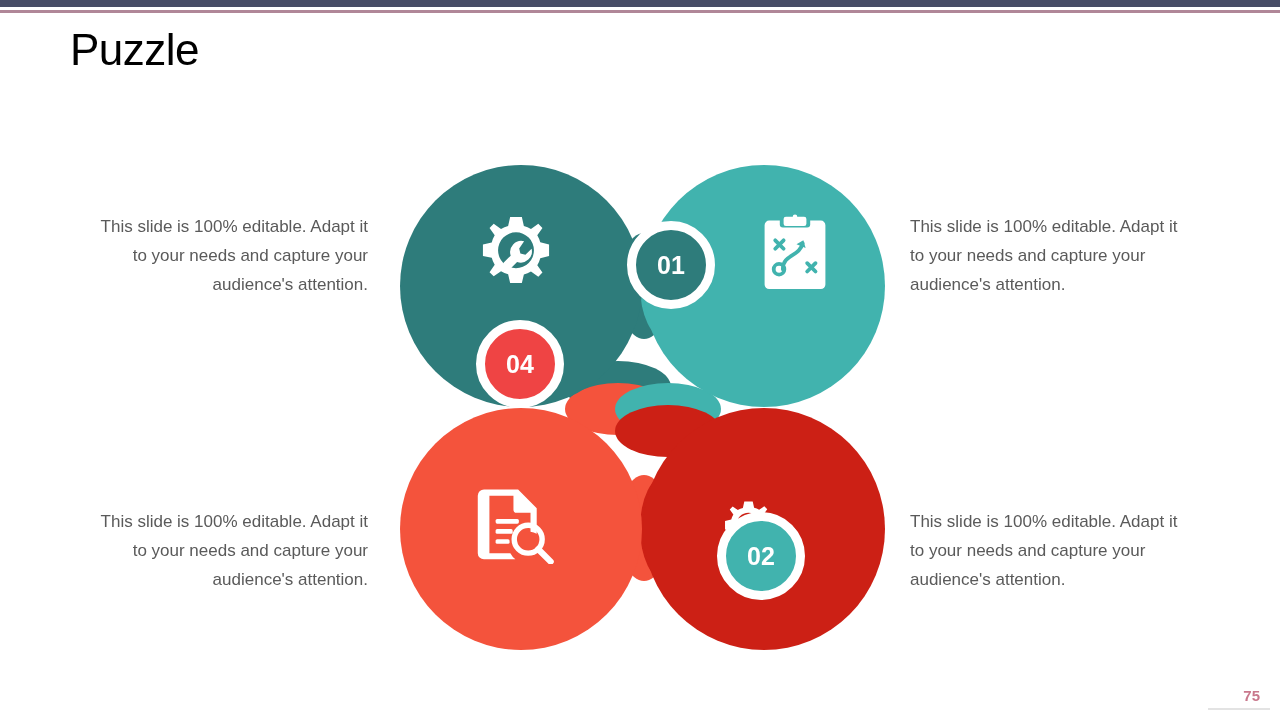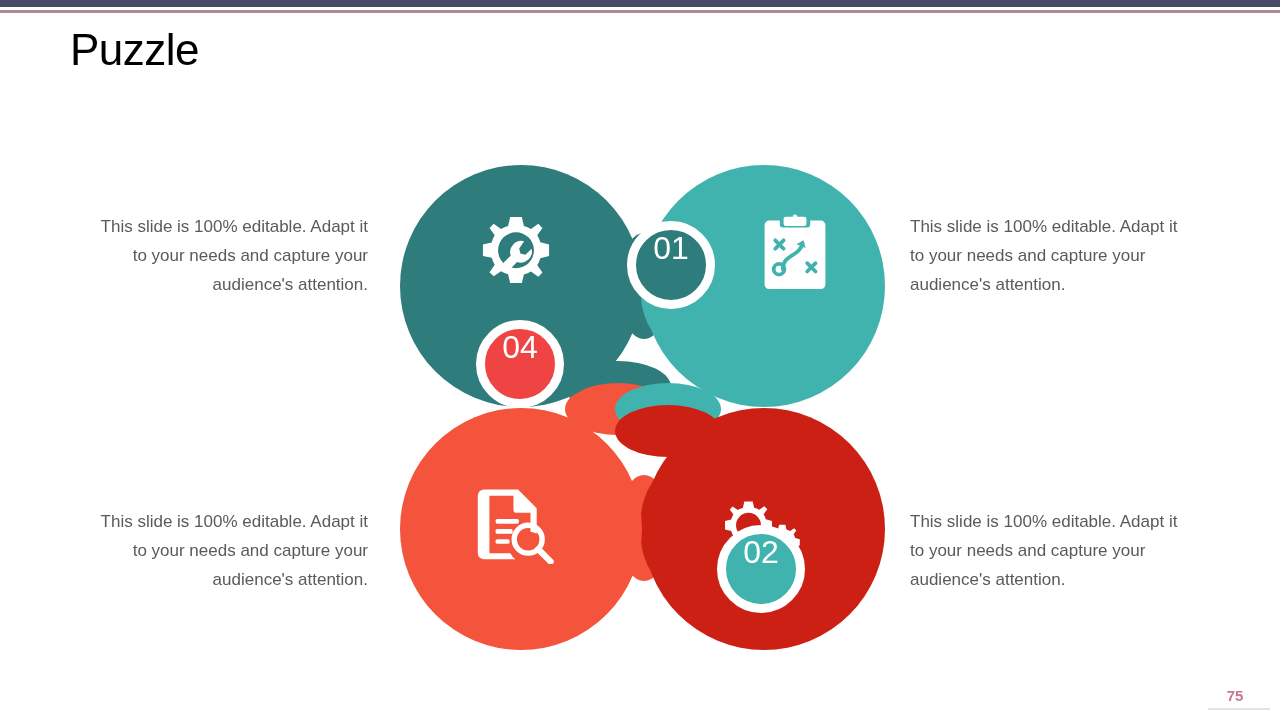--- a/index.html
+++ b/index.html
@@ -90,28 +90,29 @@
   #neck-v-right  { left: 225px; top: 228px; width: 106px; height: 52px;  background: #41B3AE; }
   #neck-v-right2 { left: 225px; top: 250px; width: 106px; height: 52px;  background: #CC2015; }
 
   
   .badge {
     position: absolute;
     border-radius: 50%;
     box-sizing: border-box;
     border: 9px solid #ffffff;
     display: flex;
+    align-items: center;
     justify-content: center;
     color: #ffffff;
-    font-size: 32px;
-    font-weight: normal;
+    font-size: 25px;
+    font-weight: bold;
     z-index: 6;
   }
   #badge-01 { left: 237px; top: 66px;  width: 88px; height: 88px; background: #2E7C7B; }
-  #badge-02 { left: 327px; top: 370px; width: 88px; height: 88px; background: #41B3AE; }
+  #badge-02 { left: 327px; top: 357px; width: 88px; height: 88px; background: #41B3AE; }
   #badge-03 { left: 180px; top: 314px; width: 88px; height: 88px; background: #CC2015; }
   #badge-04 { left: 86px;  top: 165px; width: 88px; height: 88px; background: #ef4444; }
 
   
   .lobe-icon {
     position: absolute;
     z-index: 5;
     display: block;
   }
   #icon-gear-wrench  { left: 87px;  top: 59px;  width: 78px; height: 78px; }
@@ -119,21 +120,21 @@
   #icon-doc-search   { left: 86px;  top: 333px; width: 78px; height: 76px; }
   #icon-gears        { left: 333px; top: 345px; width: 78px; height: 72px; }
 
   
   #page-number {
     position: absolute;
     right: 20px; bottom: 16px;
     font-size: 15px;
     font-weight: bold;
     color: #C9788C;
-    text-align: center;
+    text-align: right;
     width: 50px;
   }
   #page-number-rule {
     position: absolute;
     right: 10px; bottom: 10px;
     width: 62px; height: 2px;
     background: #E3E3E3;
   }
 </style>
 </head>

